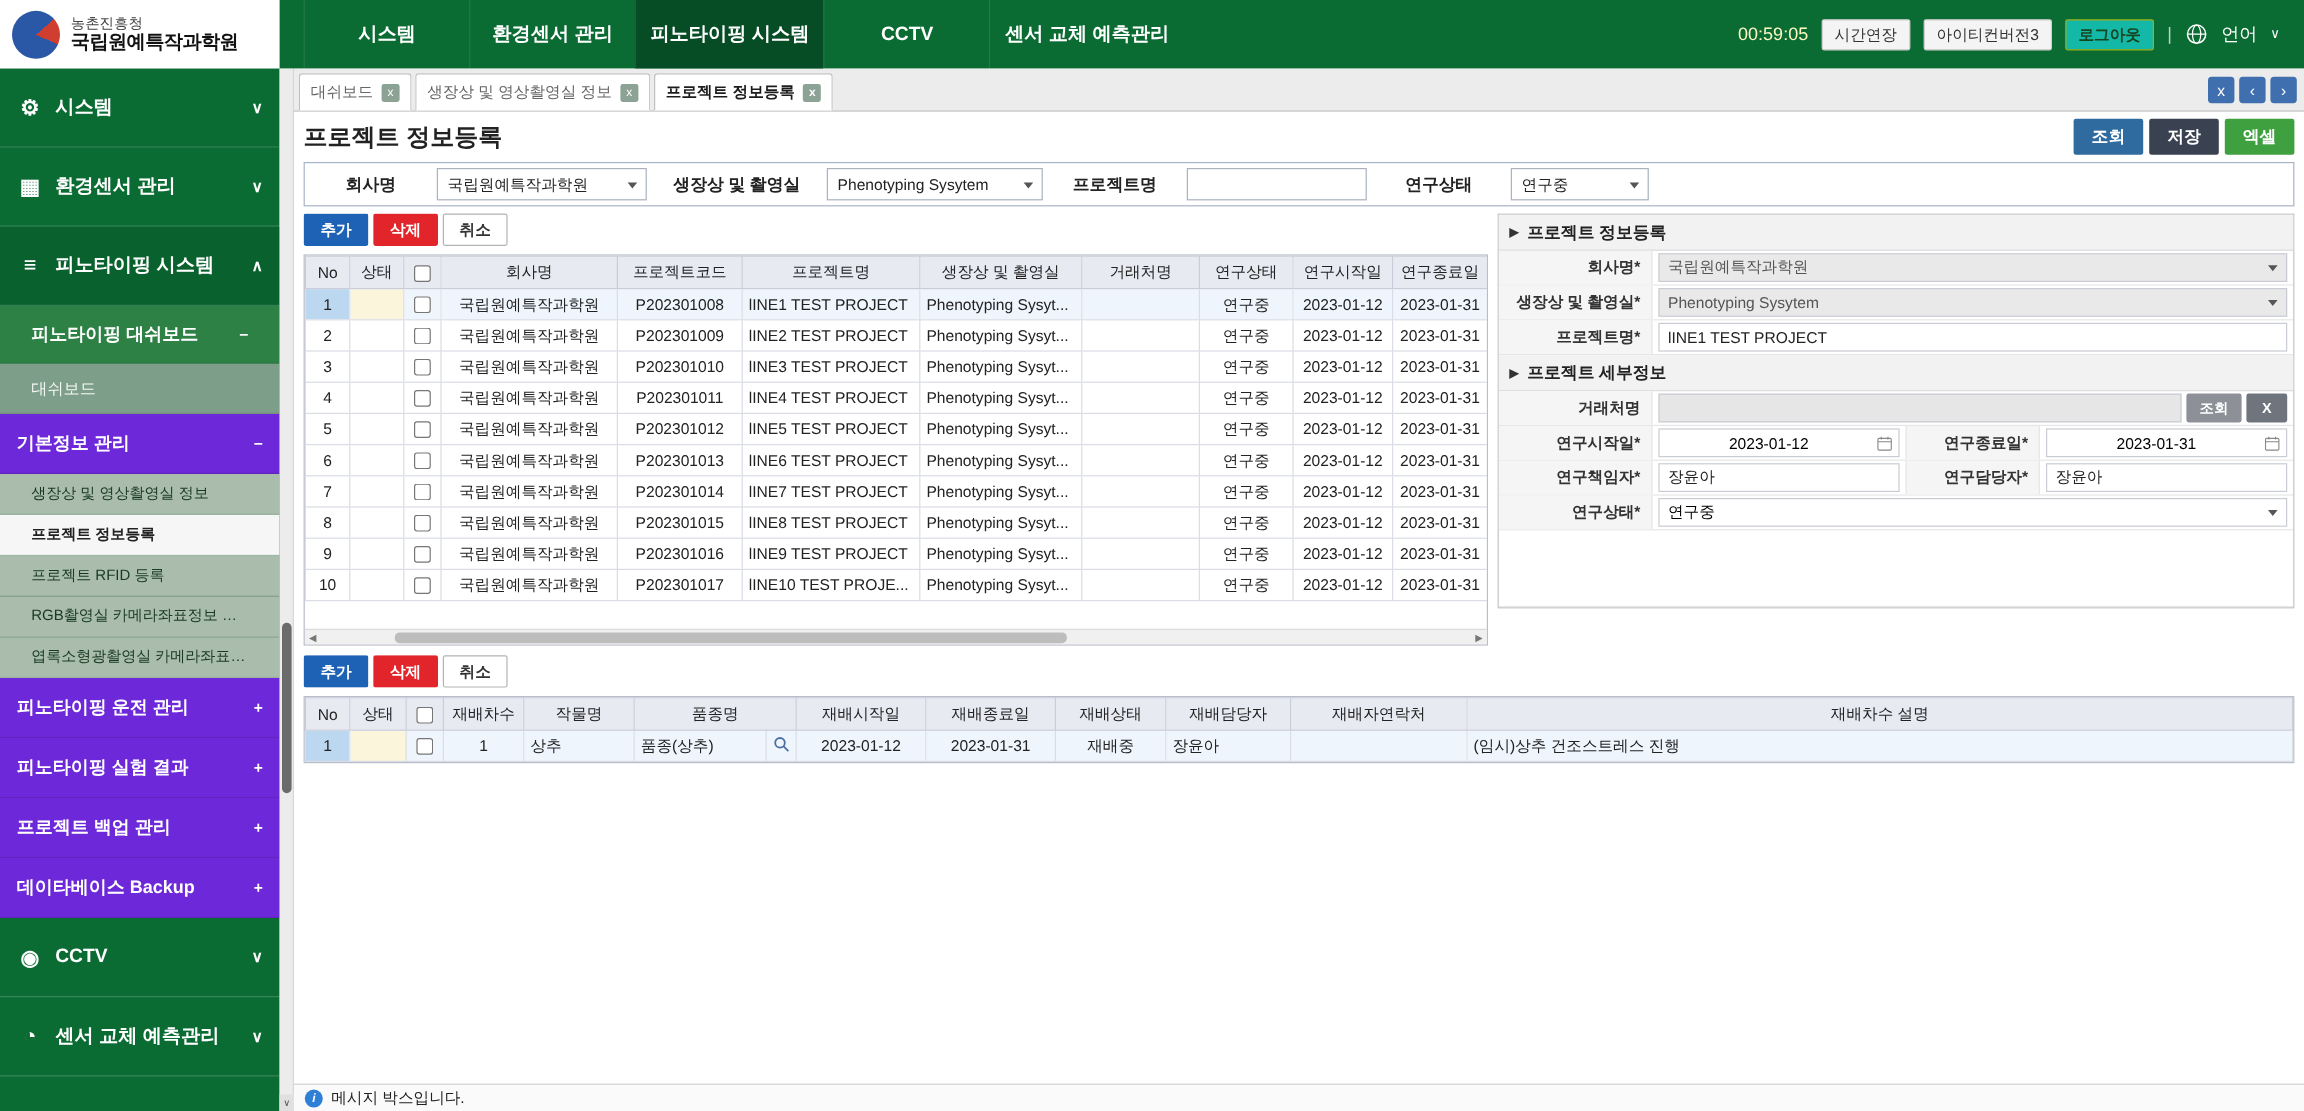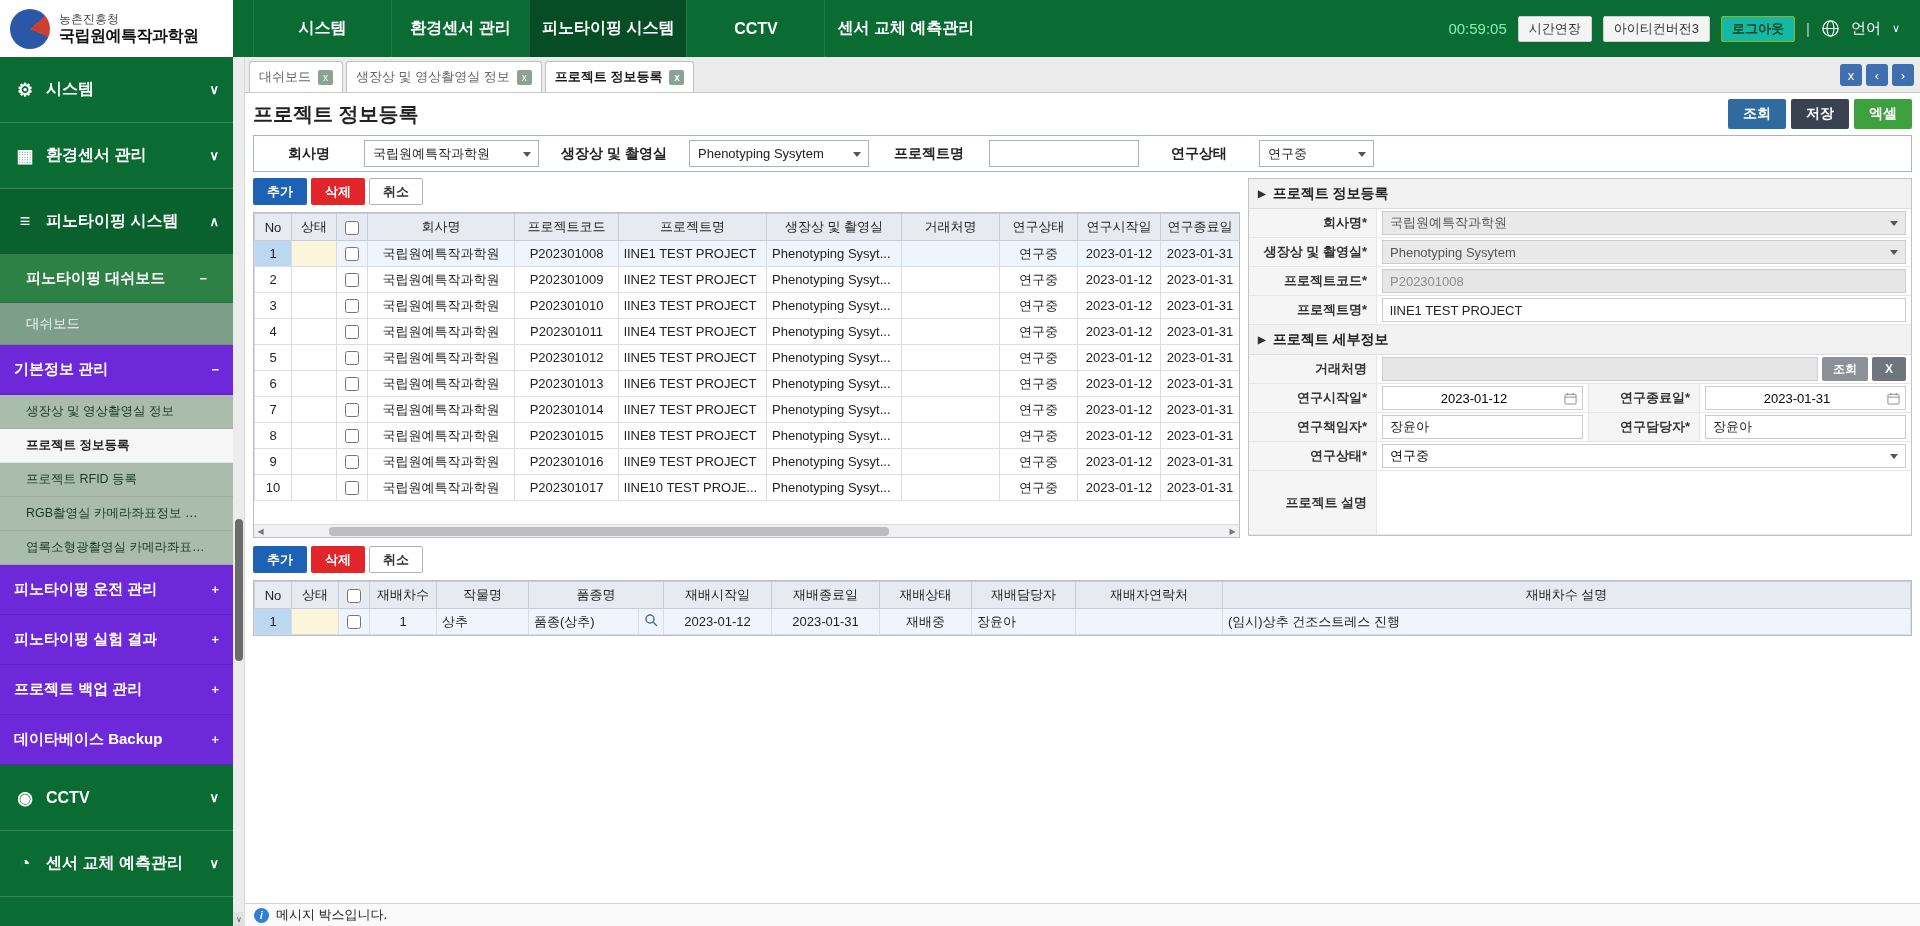--- a/index.html
+++ b/index.html
@@ -11,21 +11,21 @@
 .topbar{position:absolute;top:0;left:0;width:1920px;height:57px;background:#0a6b33;display:flex;z-index:10}
 .logo-area{width:233px;height:57px;background:#fff;display:flex;align-items:center;gap:9px;padding-left:10px;flex:none}
 .logo-mark{width:40px;height:40px;border-radius:50%;background:conic-gradient(from 200deg,#2b57a7 0 58%,#cf3e2e 58% 76%,#2b57a7 76% 100%);flex:none}
 .logo-text{display:flex;flex-direction:column;line-height:1.2}
 .logo-agency{font-size:12px;color:#444}
 .logo-institute{font-size:16px;font-weight:bold;color:#111;letter-spacing:-0.5px;white-space:nowrap}
 .topnav{display:flex;margin-left:20px;height:57px}
 .topnav-item{min-width:138px;padding:0 12px;display:flex;align-items:center;justify-content:center;color:#fff;font-size:16px;font-weight:bold;cursor:pointer;border-left:1px solid rgba(255,255,255,.10)}
 .topnav-item.active{background:#064d25}
 .topbar-right{margin-left:auto;display:flex;align-items:center;gap:11px;padding-right:20px}
-.timer{color:#86efac;font-size:15px}
+.timer{color:#fef9c3;font-size:15px}
 .top-btn{background:#f4f4f4;border:1px solid #cfcfcf;color:#333;font-size:13px;height:26px;padding:0 10px;border-radius:2px;cursor:pointer}
 .logout-btn{background:#14b8a6;border:1px solid #9fae12;color:#17451f;font-weight:bold}
 .top-sep{color:rgba(255,255,255,.7);font-size:15px}
 .lang-label{color:#fff;font-size:15px}
 .lang-chevron{color:#fff;font-size:11px}
 
 
 .sidebar{position:absolute;top:57px;left:0;width:233px;height:869px;background:#0a6b33;overflow:hidden}
 .sb-item{display:flex;align-items:center;cursor:pointer;white-space:nowrap;overflow:hidden}
 .sb-root{height:66px;padding:0 14px;gap:10px;color:#fff;font-size:16px;font-weight:bold;border-bottom:1px solid rgba(255,255,255,.18)}
@@ -483,26 +483,20 @@
           </div>
           <div class="d-row">
             <div class="d-label">생장상 및 촬영실*</div>
             <div class="d-field">
                 <div class="d-sel disabled">
                   <span>Phenotyping Sysytem</span>
                 </div>
               </div>
           </div>
           <div class="d-row">
-            <div class="d-label">프로젝트코드*</div>
-            <div class="d-field">
-                <input class="d-input disabled" value="P202301008" style="">
-              </div>
-          </div>
-          <div class="d-row">
             <div class="d-label">프로젝트명*</div>
             <div class="d-field">
                 <input class="d-input" value="lINE1 TEST PROJECT" style="">
               </div>
           </div>
 
           <div class="d-header">
             <span class="d-arrow">▶</span>
             <span>프로젝트 세부정보</span>
           </div>
@@ -561,21 +555,20 @@
           <div class="d-row">
             <div class="d-label">연구상태*</div>
             <div class="d-field">
                 <div class="d-sel">
                   <span>연구중</span>
                 </div>
               </div>
           </div>
 
           <div class="d-row tall">
-            <div class="d-label">프로젝트 설명</div>
           </div>
         </div>
       </div>
     </div>
 
     <div class="grid-toolbar toolbar2">
       <button class="tb-btn tb-add">추가</button>
       <button class="tb-btn tb-del">삭제</button>
       <button class="tb-btn tb-cancel">취소</button>
     </div>

